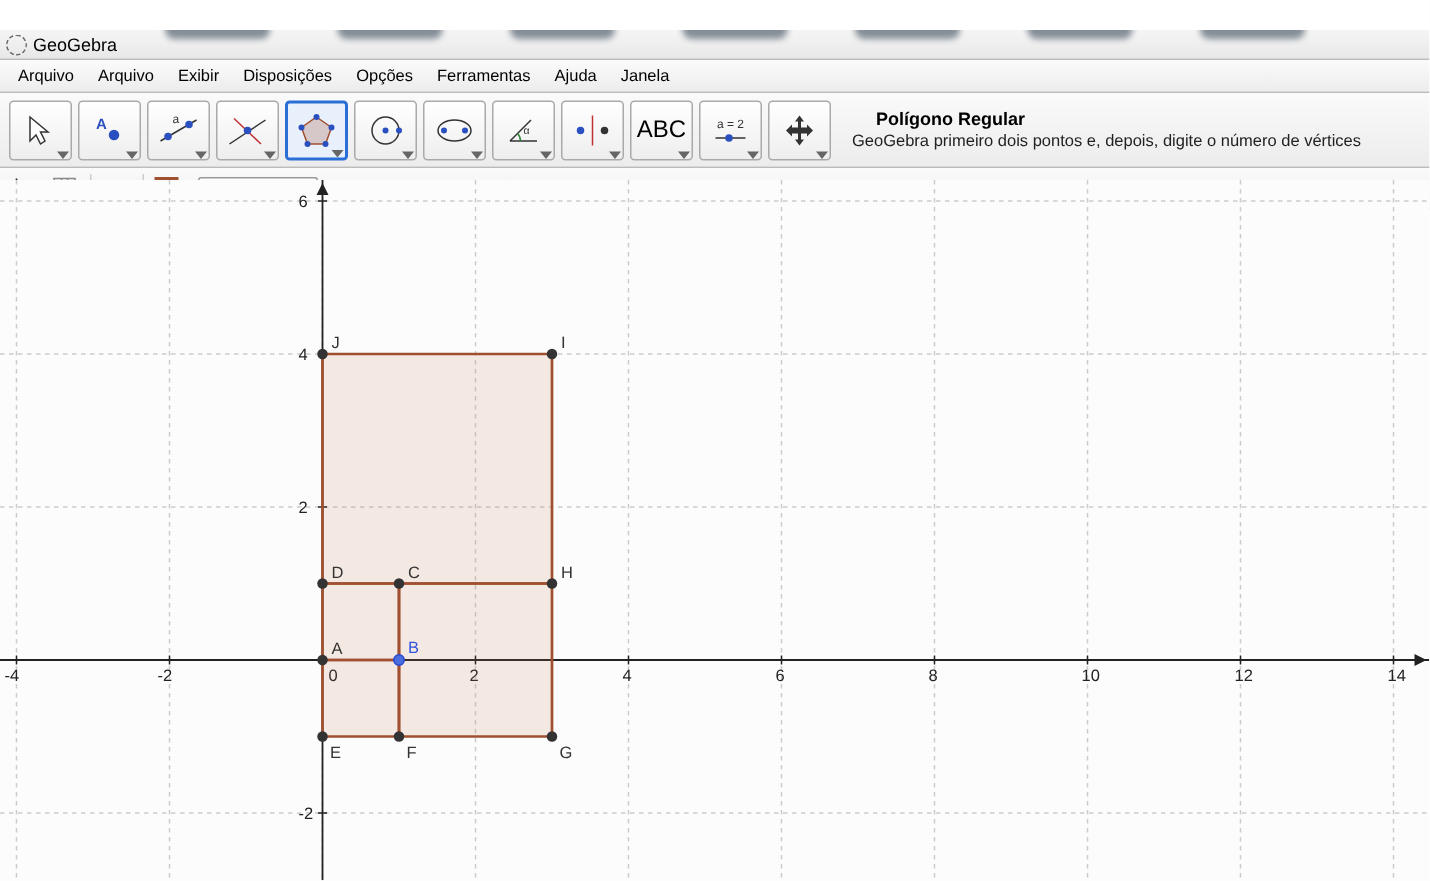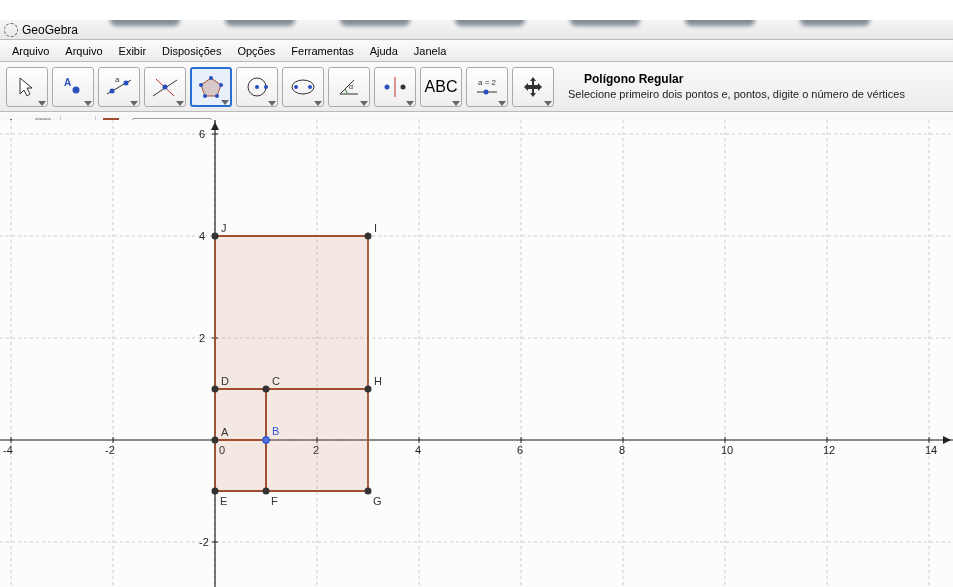--- a/index.html
+++ b/index.html
@@ -297,21 +297,21 @@
     <div class="ico">
       <svg viewBox="0 0 30 26">
           <path d="M15 3 L18 7 L16 7 L16 11 L20 11 L20 9 L24 13 L20 17 L20 15 L16 15 L16 19 L18 19 L15 23 L12 19 L14 19 L14 15 L10 15 L10 17 L6 13 L10 9 L10 11 L14 11 L14 7 L12 7 Z" fill="#333"></path>
         </svg>
     </div>
       <div class="dd"></div>
   </div>
 
   <div class="tool-hint">
     <div class="title">Polígono Regular</div>
-    <div class="desc">Selecione primeiro dois pontos e, pontos, digite o número de vértices</div>
+    <div class="desc">GeoGebra primeiro dois pontos e, depois, digite o número de vértices</div>
   </div>
 </div>
 
 <div class="stylebar">
   <div class="sb-btn">
     <svg width="18" height="18">
         <line x1="3" y1="15" x2="17" y2="15" stroke="#333"></line>
         <line x1="5" y1="2" x2="5" y2="17" stroke="#333"></line>
         <path d="M17 15 L14 13 L14 17 Z" fill="#333"></path>
         <path d="M5 2 L3 5 L7 5 Z" fill="#333"></path>

